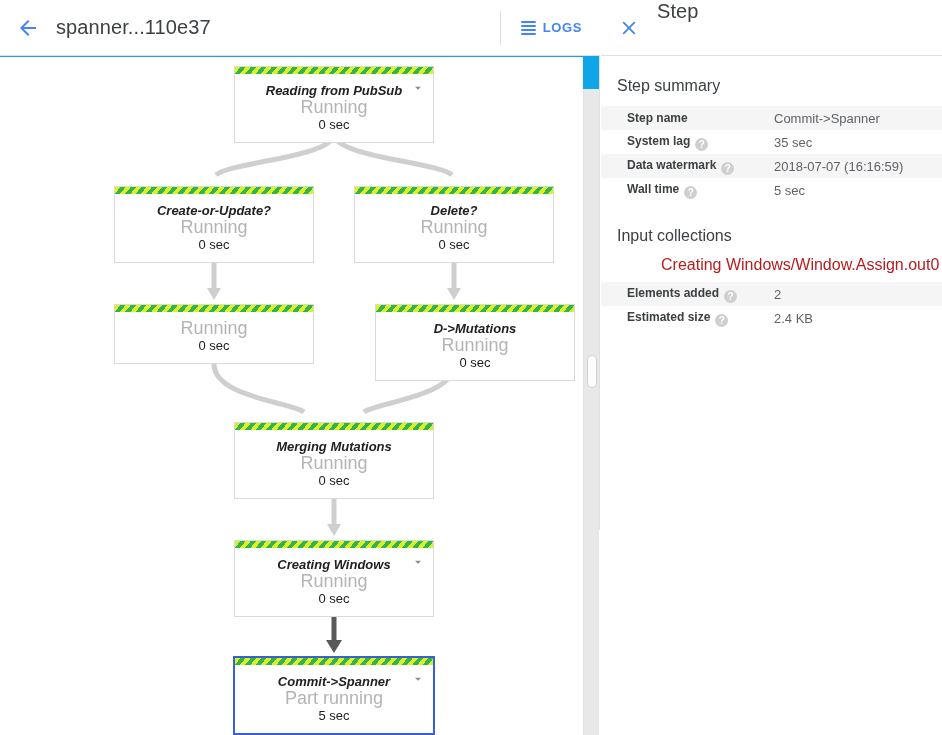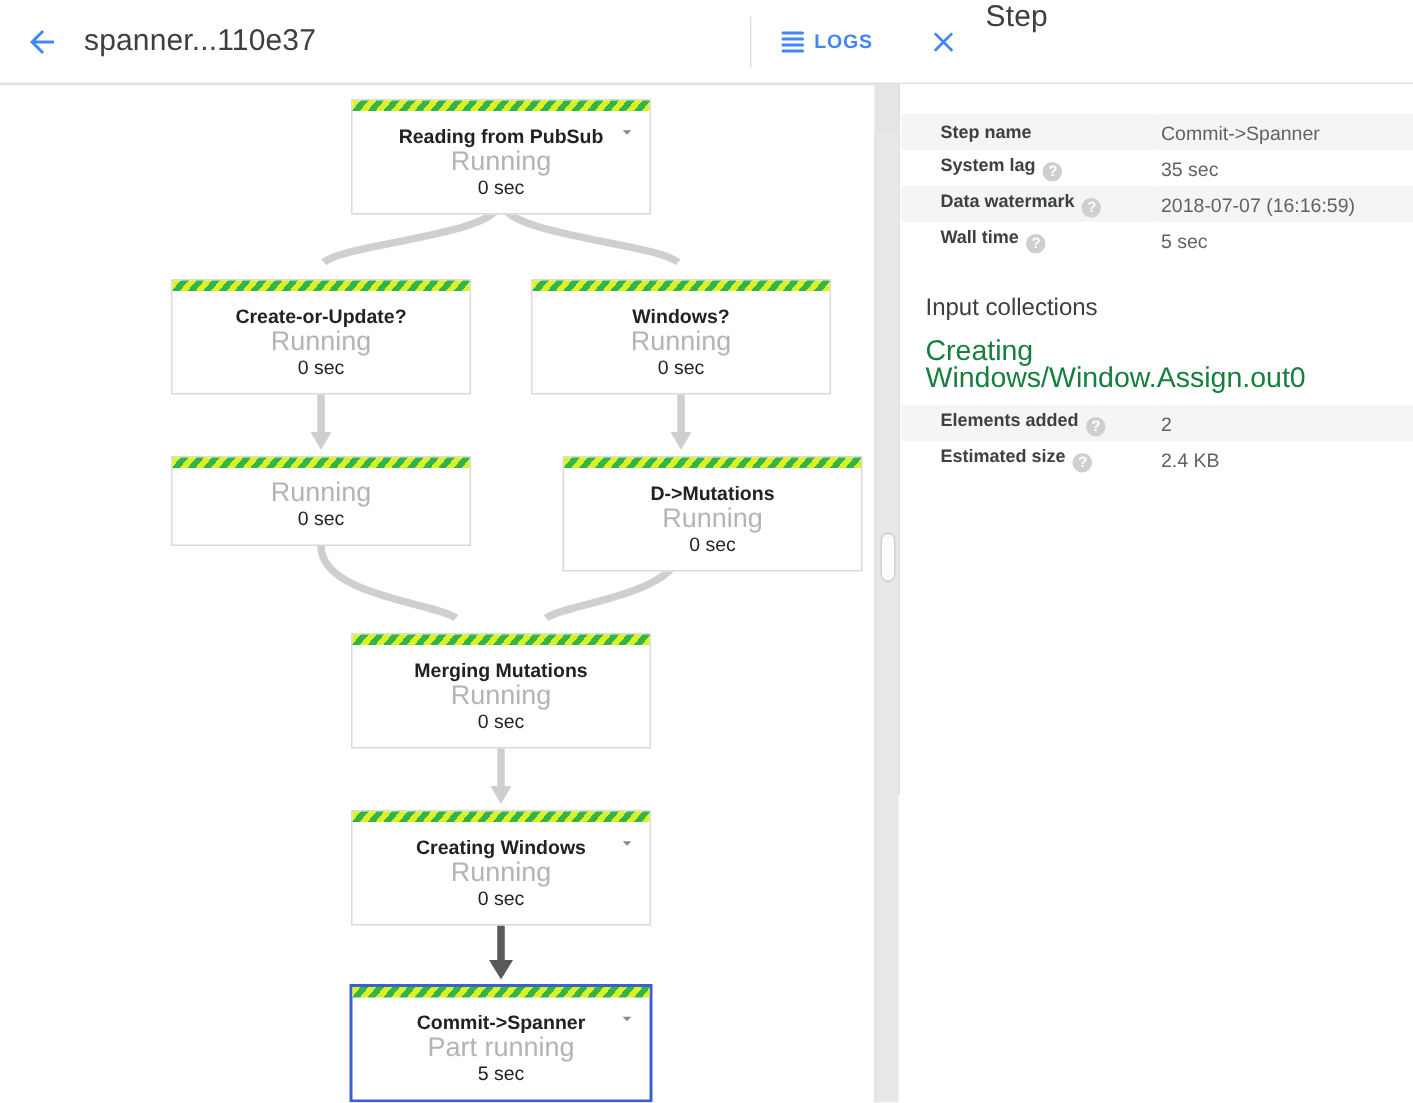--- a/index.html
+++ b/index.html
@@ -13,21 +13,21 @@
   #app {
     position: relative;
     width: 942px; height: 735px;
     background: #ffffff;
   }
 
   
   #left-region {
     position: absolute; left: 0; top: 0;
     width: 600px; height: 530px;
-    background: #e5e5e5;
+    background: #0ea5e9;
     border-right: 1px solid #e0e0e0;
   }
   #left-header {
     position: absolute; left: 0; top: 0;
     width: 600px; height: 56px;
     background: #ffffff;
     border-bottom: 1px solid #e0e0e0;
     display: flex; align-items: center;
   }
   #back-button {
@@ -105,20 +105,21 @@
   .node-body {
     position: relative;
     padding: 8px 0 9px 0;
     text-align: center;
   }
   .node-title {
     font-size: 13px;
     font-weight: bold;
     color: #202124;
     line-height: 17px;
+    font-style: italic;
   }
   .node-status {
     font-size: 18px;
     color: #b4b4b4;
     line-height: 17px;
   }
   .node-time {
     font-size: 13px;
     color: #202124;
     line-height: 17px;
@@ -174,24 +175,25 @@
     padding: 20px 0 0 0;
   }
   .section-heading {
     font-size: 16px;
     color: #3c4043;
     font-weight: 400;
     padding: 0 0 10px 16px;
     line-height: 20px;
   }
   .section-subtext {
-    font-size: 19px;
-    color: #15803d;
+    font-size: 16px;
+    color: #b91c1c;
     padding: 0 0 8px 16px;
     line-height: 18px;
+    margin-left: 44px;
   }
   .kv-table {
     width: 100%;
     border-collapse: collapse;
   }
   .kv-row { height: 24px; }
   .kv-row.striped { background: #f5f5f5; }
   .kv-key {
     font-size: 12px;
     font-weight: bold;
@@ -307,21 +309,21 @@
         <div class="node-body">
           <div class="node-title">Create-or-Update?</div>
           <div class="node-status">Running</div>
           <div class="node-time">0 sec</div>
         </div>
       </div>
 
       <div class="node" style="left:354px; top:129px; width:200px;">
         <div class="node-stripe"></div>
         <div class="node-body">
-          <div class="node-title">Windows?</div>
+          <div class="node-title">Delete?</div>
           <div class="node-status">Running</div>
           <div class="node-time">0 sec</div>
         </div>
       </div>
 
       <div class="node" style="left:114px; top:247px; width:200px;">
         <div class="node-stripe"></div>
         <div class="node-body">
           <div class="node-status">Running</div>
           <div class="node-time">0 sec</div>
@@ -390,20 +392,21 @@
           <svg width="22" height="22" viewBox="0 0 24 24">
             <path d="M19 6.4L17.6 5 12 10.6 6.4 5 5 6.4 10.6 12 5 17.6 6.4 19 12 13.4 17.6 19 19 17.6 13.4 12z" fill="#4285f4"></path>
           </svg>
         </span>
       </div>
       <div id="panel-title">Step</div>
     </div>
 
     <div id="panel-body">
 
+      <div class="section-heading">Step summary</div>
 
       <table class="kv-table">
         <tbody>
           <tr class="kv-row striped">
             <td class="kv-key"><span>Step name</span></td>
             <td class="kv-val">Commit-&gt;Spanner</td>
           </tr>
           <tr class="kv-row">
             <td class="kv-key"><span>System lag</span><span class="help-icon">?</span></td>
             <td class="kv-val">35 sec</td>

